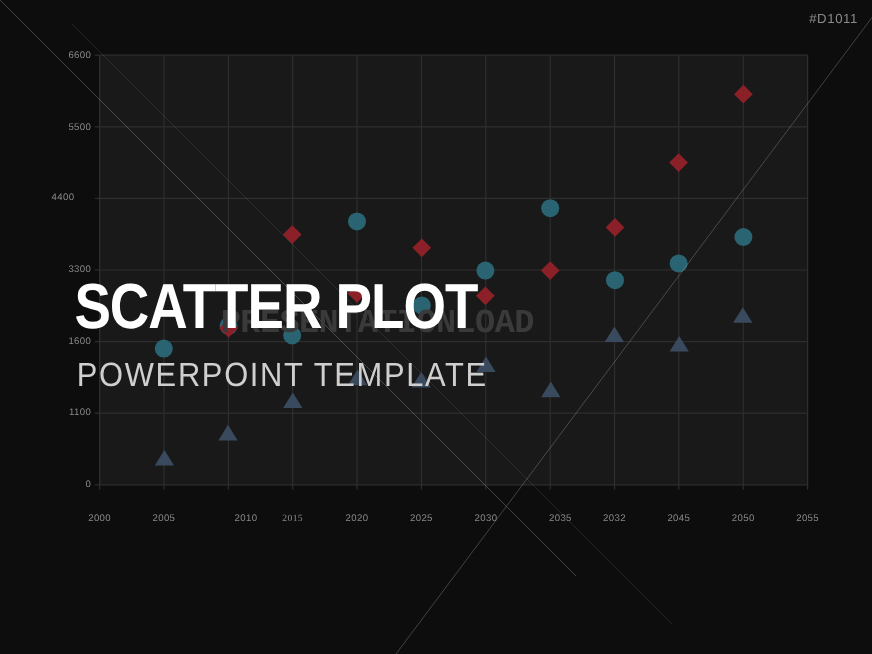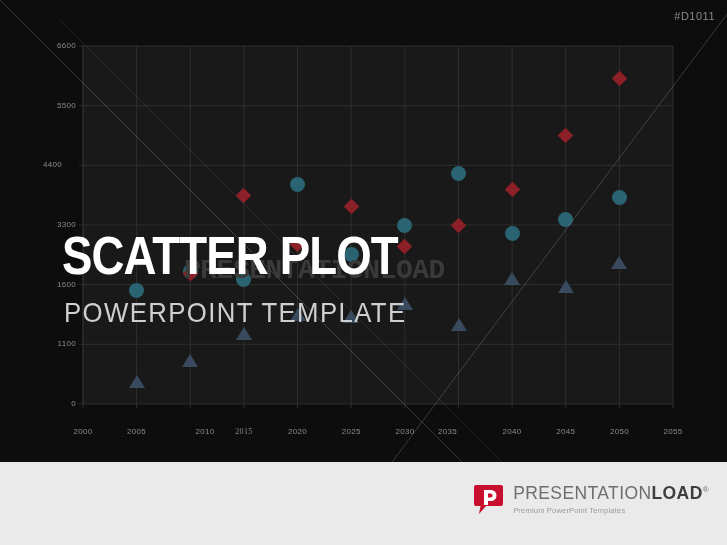--- a/index.html
+++ b/index.html
@@ -103,22 +103,22 @@
         <div class="ylab" style="left:22px;top:160.3px;">4400</div>
         <div class="ylab" style="left:36px;top:100.7px;">5500</div>
         <div class="ylab" style="left:36px;top:41.0px;">6600</div>
         <div class="xlab" style="left:63.0px;">2000</div>
         <div class="xlab" style="left:116.6px;">2005</div>
         <div class="xlab" style="left:185px;">2010</div>
         <div class="xlab" style="left:223.9px;font-family:Liberation Serif, serif;">2015</div>
         <div class="xlab" style="left:277.5px;">2020</div>
         <div class="xlab" style="left:331.2px;">2025</div>
         <div class="xlab" style="left:385px;">2030</div>
-        <div class="xlab" style="left:417px;text-align:right;">2035</div>
-        <div class="xlab" style="left:492.1px;">2040</div>
+        <div class="xlab" style="left:447px;">2035</div>
+        <div class="xlab" style="left:492.1px;">2032</div>
         <div class="xlab" style="left:545.7px;">2045</div>
         <div class="xlab" style="left:599.4px;">2050</div>
         <div class="xlab" style="left:653.0px;">2055</div>
       </div>
     <div id="markers">
         <div class="mk circle" style="left:129.1px;top:282.6px;width:15px;height:15px;background:#2a6472;"></div>
         <div class="mk circle" style="left:182.8px;top:263.6px;width:15px;height:15px;background:#2a6472;"></div>
         <div class="mk circle" style="left:236.4px;top:271.7px;width:15px;height:15px;background:#2a6472;"></div>
         <div class="mk circle" style="left:290.0px;top:176.8px;width:15px;height:15px;background:#2a6472;"></div>
         <div class="mk circle" style="left:343.7px;top:247.3px;width:15px;height:15px;background:#2a6472;"></div>
@@ -155,33 +155,14 @@
     <line x1="60" y1="20" x2="560" y2="520" stroke="#9a9a9a" stroke-width="0.6" opacity="0.22"></line>
   </svg>
 
   <div class="watermark">PRESENTATIONLOAD</div>
 
   <div class="title">SCATTER PLOT</div>
   <div class="subtitle">POWERPOINT TEMPLATE</div>
 
   <div class="code">#D1011</div>
 
-  <div class="footer">
-    <svg class="diagonals" style="height:83px;top:0;">
-      <line x1="-130" y1="83" x2="330" y2="-380" stroke="#c9c9c9" stroke-width="0.7" opacity="0.7"></line>
-    </svg>
-    <div class="logo">
-      <div class="logo-mark">
-        <svg width="31" height="31" viewBox="0 0 31 31">
-          <path d="M3 1 H28 A2 2 0 0 1 30 3 V20 A2 2 0 0 1 28 22 H13 L6 30 L7.5 22 H3 A2 2 0 0 1 1 20 V3 A2 2 0 0 1 3 1 Z" fill="#c8102e"></path>
-          <path d="M11 6 H18 A5.5 5.5 0 0 1 18 17 H15 V21 H11 Z M15 9.5 V13.5 H17.6 A2 2 0 0 0 17.6 9.5 Z" fill="#ffffff"></path>
-        </svg>
-      </div>
-      <div class="logo-text">
-        <div class="logo-main">
-          <span>PRESENTATION</span><b>LOAD</b><span class="logo-reg">®</span>
-        </div>
-        <div class="logo-sub">Premium PowerPoint Templates</div>
-      </div>
-    </div>
-  </div>
 
 </div>
 
 </body></html>

